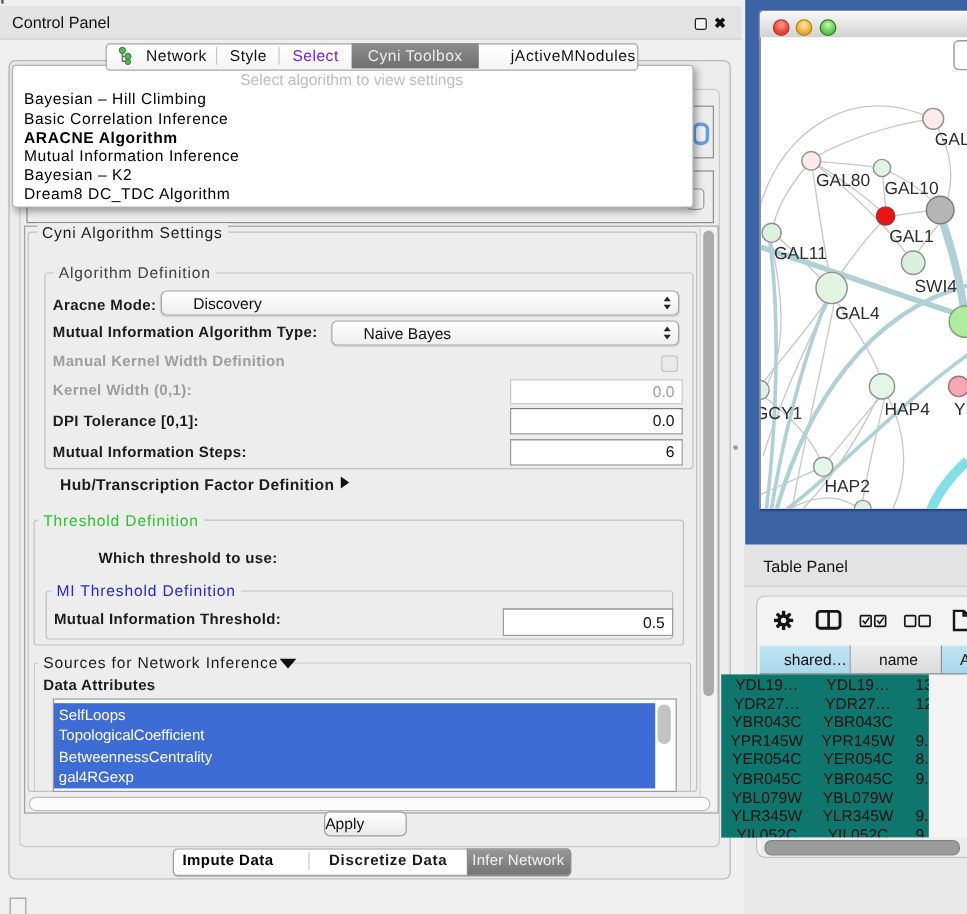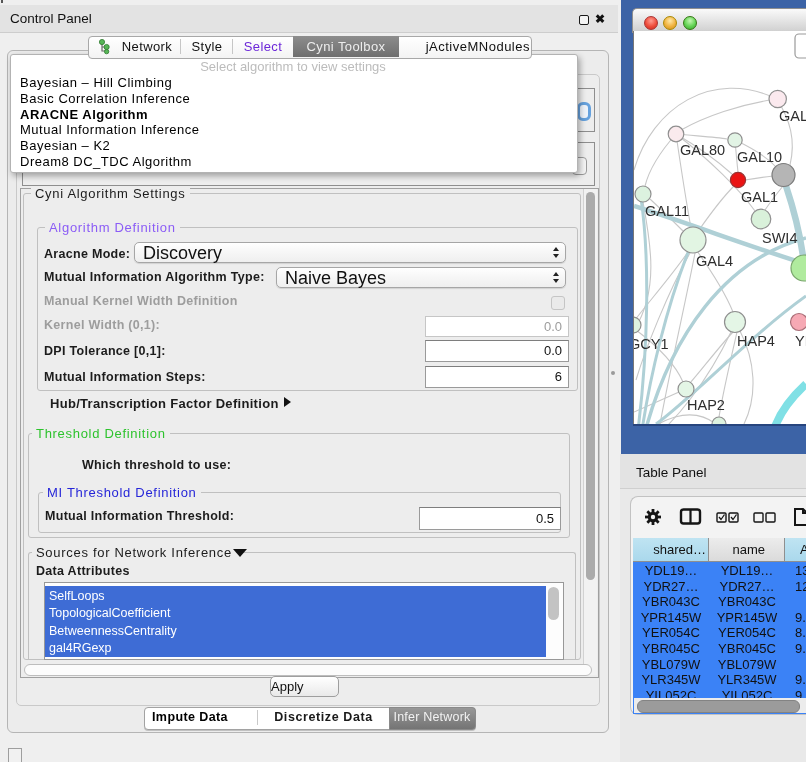--- a/index.html
+++ b/index.html
@@ -1,21 +1,21 @@
 <!DOCTYPE html>
 <html><head><meta charset="utf-8">
 <style>
 html,body{margin:0;padding:0}
 body{width:806px;height:762px;overflow:hidden;font-family:"Liberation Sans",sans-serif}
 #page{position:relative;width:806px;height:762px;background:#efefef;overflow:hidden}
 .ab{position:absolute}
 .lbl{position:absolute;font-size:12.5px;font-weight:bold;color:#1c1c1c;white-space:nowrap;letter-spacing:0.3px}
 .lbl.dis{color:#9d9d9d}
 .combo{position:absolute;background:linear-gradient(#ffffff,#f7f7f7 45%,#efefef);border:1px solid #a6a6a6;border-radius:5px;box-shadow:0 1px 1px rgba(0,0,0,0.12)}
-.combo .tx{position:absolute;left:8px;top:50%;transform:translateY(-50%);font-size:18px;color:#111;white-space:nowrap}
+.combo .tx{position:absolute;left:26px;top:50%;transform:translateY(-50%);font-size:13px;color:#111;white-space:nowrap}
 .arr{position:absolute;width:0;height:0}
 .fld{position:absolute;background:#fff;border:1px solid #9a9a9a;border-top-color:#7e7e7e;font-size:13px;color:#111;text-align:right;line-height:20px;padding-right:6px;box-sizing:border-box}
 .grp{position:absolute;border:1px solid #c0c0c0;border-radius:3px}
 .grp>span{position:absolute;top:-8px;left:7px;background:#ededed;padding:0 4px;font-size:13px;color:#1c1c1c;white-space:nowrap;letter-spacing:0.7px}
 </style></head>
 <body>
 <div id="page">
 
 <div class="ab" style="left:1px;top:0;width:2px;height:3px;background:#555"></div>
 <div class="ab" style="left:0;top:5px;width:618px;height:27px;background:#e3e3e3;border-bottom:1px solid #cdcdcd"></div>
@@ -36,21 +36,21 @@
 <div class="ab" style="left:583px;top:189px;width:13px;height:486px;background:#f2f2f2;border-left:1px solid #d2d2d2"></div>
 <div class="ab" style="left:585.5px;top:192px;width:9px;height:388px;background:#ababab;border-radius:5px"></div>
 
 <div class="ab" style="left:24px;top:663.5px;width:566px;height:10px;background:#fcfcfc;border:1px solid #bdbdbd;border-radius:6px"></div>
 
 <div class="grp" style="left:23px;top:193px;width:556px;height:465px">
       <span>Cyni Algorithm Settings</span>
     </div>
 
 <div class="grp" style="left:37px;top:227px;width:539px;height:162px">
-      <span style="color:#8b5cf6">Algorithm Definition</span>
+      <span style="color:#404040">Algorithm Definition</span>
     </div>
 
 <div class="lbl" style="left:44px;top:247px">Aracne Mode:</div>
 <div class="combo" style="left:134px;top:242px;width:430px;height:19px">
       <span class="tx">Discovery</span>
  <i class="arr" style="left:418px;top:4px;border-left:3.6px solid transparent;border-right:3.6px solid transparent;border-bottom:4.5px solid #222"></i>
  <i class="arr" style="left:418px;top:11px;border-left:3.6px solid transparent;border-right:3.6px solid transparent;border-top:4.5px solid #222"></i>
 </div>
 
 <div class="lbl" style="left:44px;top:270px">Mutual Information Algorithm Type:</div>
@@ -246,21 +246,21 @@
 </svg>
 
 <div class="ab" style="left:633px;top:538px;width:76px;height:24px;background:linear-gradient(#bfe4f2,#a9d8ec);border-right:1px solid #8f8f8f;box-sizing:border-box"></div>
 <div class="ab" style="left:709px;top:538px;width:76px;height:24px;background:linear-gradient(#ececec,#dadada);border-right:1px solid #8f8f8f;box-sizing:border-box"></div>
 <div class="ab" style="left:785px;top:538px;width:21px;height:24px;background:linear-gradient(#bfe4f2,#a9d8ec)"></div>
 <div class="ab" style="left:633px;top:561px;width:173px;height:1px;background:#8f8f8f"></div>
 <div class="ab" style="left:633px;top:538px;width:73px;height:24px;line-height:24px;text-align:right;font-size:13px;color:#111">shared…</div>
 <div class="ab" style="left:709px;top:538px;width:56px;height:24px;line-height:24px;text-align:right;font-size:13px;color:#111;text-indent:16px">name</div>
 <div class="ab" style="left:800px;top:538px;width:20px;height:24px;line-height:24px;font-size:13px;color:#111">A</div>
 
-<div class="ab" style="left:633px;top:562px;width:173px;height:152px;background:#3b82f6;overflow:hidden">
+<div class="ab" style="left:601px;top:562px;width:173px;height:136px;background:#0f766e;overflow:hidden">
  <div style="position:absolute;left:0;top:1px;width:76px;text-align:center;font-size:13px;line-height:15.6px;color:#111">YDL19…<br>YDR27…<br>YBR043C<br>YPR145W<br>YER054C<br>YBR045C<br>YBL079W<br>YLR345W<br>YIL052C</div>
  <div style="position:absolute;left:76px;top:1px;width:76px;text-align:center;font-size:13px;line-height:15.6px;color:#111">YDL19…<br>YDR27…<br>YBR043C<br>YPR145W<br>YER054C<br>YBR045C<br>YBL079W<br>YLR345W<br>YIL052C</div>
  <div style="position:absolute;left:162px;top:1px;width:20px;font-size:13px;line-height:15.6px;color:#111">13<br>12<br>&nbsp;<br>9.<br>8.<br>9.<br>&nbsp;<br>9.<br>9.</div>
 </div>
 
 <div class="ab" style="left:634px;top:698px;width:172px;height:15px;background:#ececec"></div>
 <div class="ab" style="left:637px;top:700px;width:161px;height:11px;background:#9b9b9b;border:1px solid #838383;border-radius:6px"></div>
 
 </div>
 </body></html>

